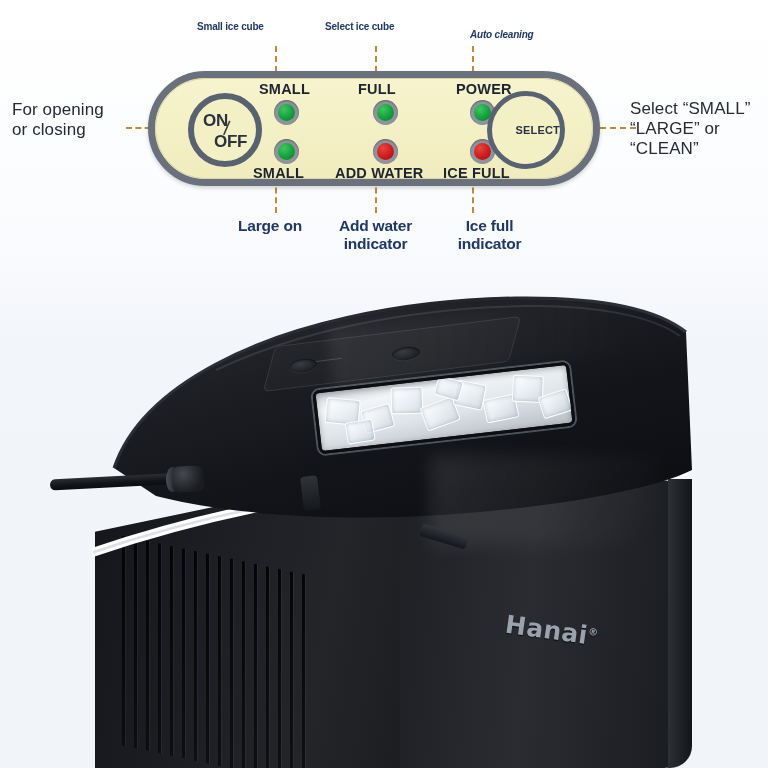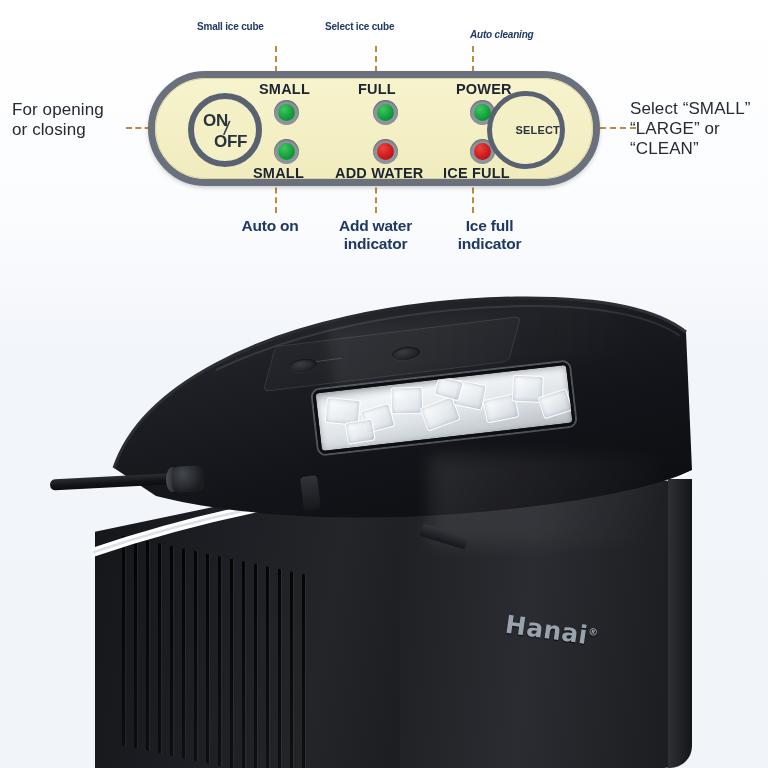--- a/index.html
+++ b/index.html
@@ -370,21 +370,21 @@
   <div class="lbl lbl-top" id="label-small-ice">Small ice cube</div>
   <div class="lbl lbl-top" id="label-large-ice">Select ice cube</div>
   <div class="lbl lbl-top" id="label-auto-clean">Auto cleaning</div>
 
   <div class="lbl lbl-side" id="label-open-close">For opening
 or closing</div>
   <div class="lbl lbl-side" id="label-select">Select “SMALL”
 “LARGE” or
 “CLEAN”</div>
 
-  <div class="lbl lbl-bottom" id="label-power-on">Auto on</div>
+  <div class="lbl lbl-bottom" id="label-power-on">Large on</div>
   <div class="lbl lbl-bottom" id="label-add-water">Add water
 indicator</div>
   <div class="lbl lbl-bottom" id="label-ice-full">Ice full
 indicator</div>
 
   <div class="dash-v" id="conn-small-v"></div>
   <div class="dash-v" id="conn-large-v"></div>
   <div class="dash-v" id="conn-clean-v"></div>
   <div class="dash-v" id="conn-power-v"></div>
   <div class="dash-v" id="conn-water-v"></div>

